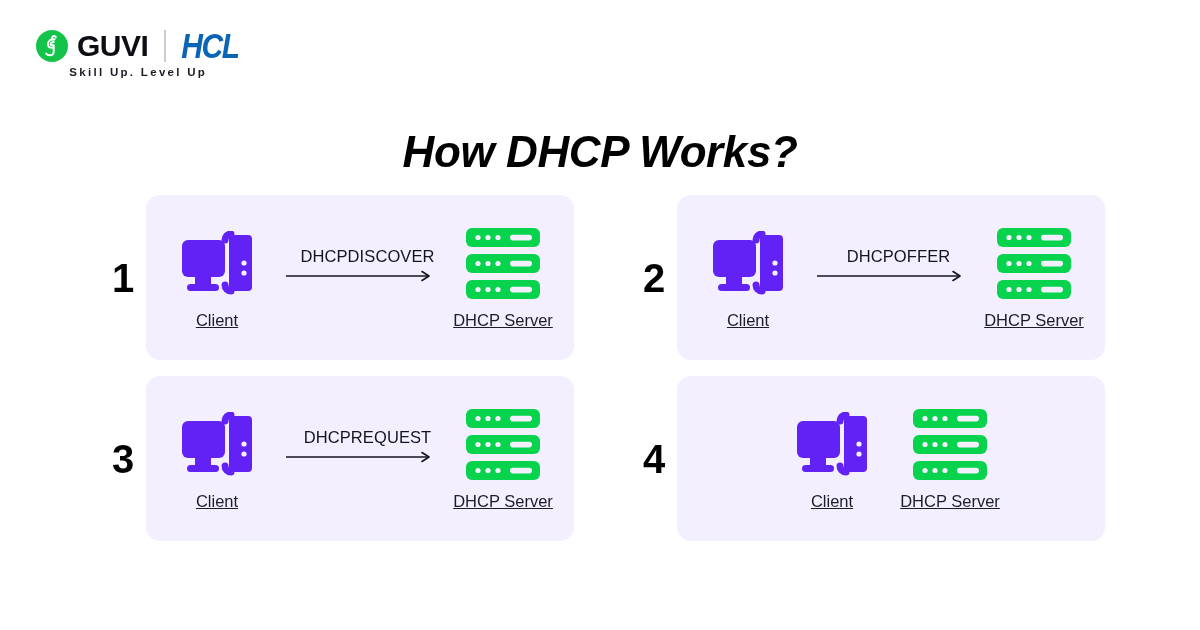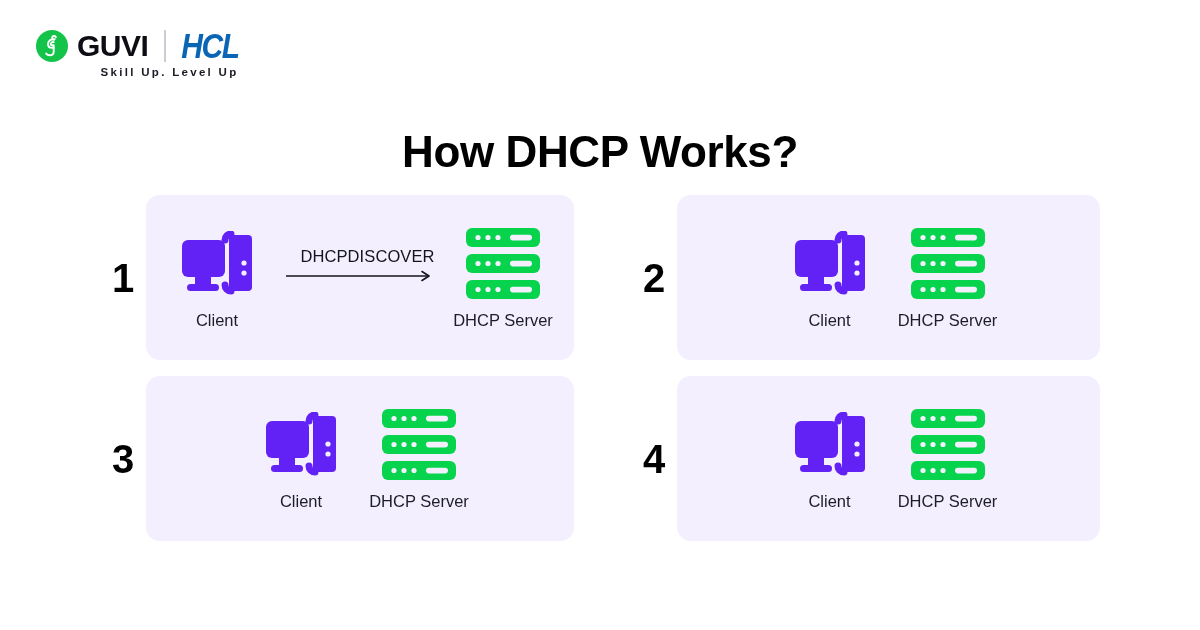--- a/index.html
+++ b/index.html
@@ -15,21 +15,21 @@
     position: relative;
   }
 
   
   #brand-bar {
     position: absolute;
     left: 36px;
     top: 26px;
     display: flex;
     flex-direction: column;
-    align-items: flex-end;
+    align-items: center;
   }
   #brand-row {
     display: flex;
     align-items: center;
     height: 40px;
   }
   #guvi-mark {
     width: 32px;
     height: 32px;
     border-radius: 50%;
@@ -76,20 +76,21 @@
   #page-title {
     position: absolute;
     left: 0;
     top: 98px;
     width: 1200px;
     text-align: center;
     font-size: 44px;
     font-weight: bold;
     letter-spacing: -0.4px;
     color: #000000;
+    font-style: italic;
   }
 
   
   #steps-grid {
     position: absolute;
     left: 100px;
     top: 195px;
     width: 1000px;
     display: grid;
     grid-template-columns: 1fr 1fr;
@@ -133,20 +134,21 @@
     display: flex;
     align-items: center;
     justify-content: center;
   }
   .node-glyph svg { display: block; }
   .node-label {
     margin-top: 9px;
     font-size: 16.5px;
     color: #1d1d27;
     white-space: nowrap;
+    text-decoration: underline;
   }
 
   
   .flow {
     flex: 0 0 auto;
     width: 168px;
     display: flex;
     flex-direction: column;
     align-items: center;
     margin-bottom: 26px;
@@ -254,20 +256,27 @@
             <path d="M48 4h19a4 4 0 0 1 4 4v48a4 4 0 0 1-4 4H48V4z" fill="#6222f5"></path>
             <path d="M44 9a6 6 0 0 1 6-6" fill="none" stroke="#6222f5" stroke-width="7" stroke-linecap="round"></path>
             <path d="M50 60a6 6 0 0 1-6-6" fill="none" stroke="#6222f5" stroke-width="7" stroke-linecap="round"></path>
             <circle cx="63" cy="32" r="2.6" fill="#f3efff"></circle>
             <circle cx="63" cy="42" r="2.6" fill="#f3efff"></circle>
           </svg>
         </span>
         <span class="node-label">Client</span>
       </div>
 
+      <div class="flow">
+        <span class="flow-label">DHCPOFFER</span>
+        <svg class="flow-arrow" width="148" height="12" viewBox="0 0 148 12" aria-hidden="true">
+          <path d="M0 6h142" stroke="#14141d" stroke-width="1.6" fill="none"></path>
+          <path d="M136 1.5L143 6l-7 4.5" stroke="#14141d" stroke-width="1.6" fill="none" stroke-linecap="round" stroke-linejoin="round"></path>
+        </svg>
+      </div>
 
       <div class="node">
         <span class="node-glyph">
           <svg width="74" height="72" viewBox="0 0 74 72" aria-hidden="true">
             <g fill="#07d44c">
               <rect x="0" y="0" width="74" height="19" rx="6"></rect>
               <rect x="0" y="26" width="74" height="19" rx="6"></rect>
               <rect x="0" y="52" width="74" height="19" rx="6"></rect>
             </g>
             <g fill="#f3efff">
@@ -303,20 +312,27 @@
             <path d="M48 4h19a4 4 0 0 1 4 4v48a4 4 0 0 1-4 4H48V4z" fill="#6222f5"></path>
             <path d="M44 9a6 6 0 0 1 6-6" fill="none" stroke="#6222f5" stroke-width="7" stroke-linecap="round"></path>
             <path d="M50 60a6 6 0 0 1-6-6" fill="none" stroke="#6222f5" stroke-width="7" stroke-linecap="round"></path>
             <circle cx="63" cy="32" r="2.6" fill="#f3efff"></circle>
             <circle cx="63" cy="42" r="2.6" fill="#f3efff"></circle>
           </svg>
         </span>
         <span class="node-label">Client</span>
       </div>
 
+      <div class="flow">
+        <span class="flow-label">DHCPREQUEST</span>
+        <svg class="flow-arrow" width="148" height="12" viewBox="0 0 148 12" aria-hidden="true">
+          <path d="M0 6h142" stroke="#14141d" stroke-width="1.6" fill="none"></path>
+          <path d="M136 1.5L143 6l-7 4.5" stroke="#14141d" stroke-width="1.6" fill="none" stroke-linecap="round" stroke-linejoin="round"></path>
+        </svg>
+      </div>
 
       <div class="node">
         <span class="node-glyph">
           <svg width="74" height="72" viewBox="0 0 74 72" aria-hidden="true">
             <g fill="#07d44c">
               <rect x="0" y="0" width="74" height="19" rx="6"></rect>
               <rect x="0" y="26" width="74" height="19" rx="6"></rect>
               <rect x="0" y="52" width="74" height="19" rx="6"></rect>
             </g>
             <g fill="#f3efff">

